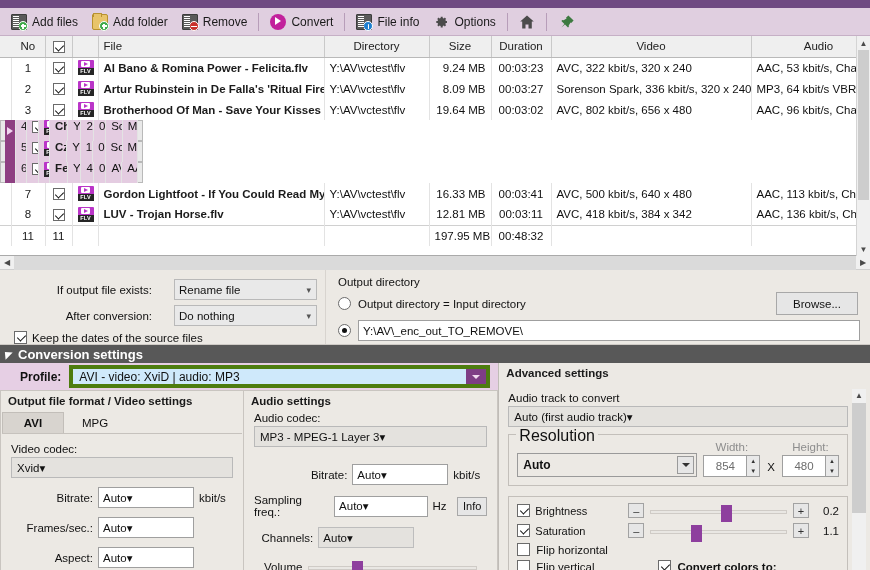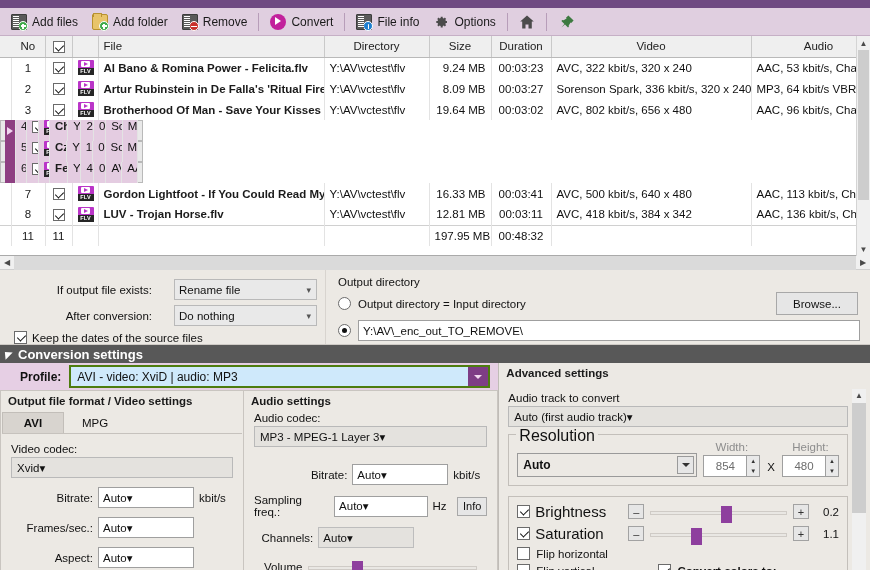--- a/index.html
+++ b/index.html
@@ -140,21 +140,21 @@
   .tri-up { width:0;height:0; border-left:5px solid transparent; border-bottom:6px solid #fff;
       border-right:5px solid transparent; transform:rotate(-45deg); }
 
   
   .bottom { display:flex; height:212px; }
   .bleft { width:500px; background:#e6cfe4; display:flex; flex-direction:column; }
   .bright { flex:1; background:#ece9e4; border-left:1px solid #c0bcb7; position:relative; }
 
   .profrow { display:flex; align-items:center; height:34px; padding:0 8px 0 20px; gap:8px; }
   .profrow .lbl { font-weight:bold; font-size:12px; }
-  .profbox { flex:1; height:23px; background:#cfe9fb; border:2px solid #4d7c0f;
+  .profbox { flex:1; height:23px; background:#cfe9fb; border:4px solid #4d7c0f;
       display:flex; align-items:center; padding:0 6px; font-size:12px; position:relative; }
   .profbox .arrowbtn { position:absolute; right:0; top:0; bottom:0; width:20px; background:#7e3d85;
       display:flex; align-items:center; justify-content:center; }
   .profbox .arrowbtn i { width:0;height:0;border-left:4px solid transparent;border-right:4px solid transparent;
       border-top:4px solid #f1d9ef; display:block; }
 
   .panels { flex:1; display:flex; }
   .panel { background:#ece9e4; border:1px solid #c9c5c0; margin:0; }
   .pvideo { width:244px; }
   .paudio { flex:1; border-left:none; }
@@ -194,21 +194,21 @@
   .dimlbl { font-size:11.5px; color:#8d8d8d; margin-bottom:2px; }
   .spin { display:flex; }
   .spin .box { width:44px; height:22px; background:#fff; border:1px solid #9f9f9f;
       display:flex; align-items:center; justify-content:center; font-size:11.5px; color:#6d6d6d; }
   .spin .updn { width:13px; height:22px; border:1px solid #9f9f9f; border-left:none; background:#e9e9e9;
       display:flex; flex-direction:column; }
   .spin .updn span { flex:1; display:flex; align-items:center; justify-content:center; font-size:6px; color:#333; }
   .xsep { font-size:11.5px; padding:0 1px 4px; }
 
   .slrow { display:flex; align-items:center; gap:6px; margin-bottom:5px; }
-  .slrow .cklbl { display:flex; align-items:center; gap:5px; width:105px; font-size:15px; }
+  .slrow .cklbl { display:flex; align-items:center; gap:5px; width:105px; font-size:11px; }
   .pm { width:16px; height:15px; background:#e6e6e6; border:1px solid #a2a2a2;
       display:flex; align-items:center; justify-content:center; font-size:11px; color:#333; }
   .track2 { flex:1; height:14px; position:relative; }
   .track2:before { content:""; position:absolute; left:0; right:0; top:6px; height:2px;
       background:#e9e7e3; border:1px solid #cfcbc6; }
   .thumb2 { position:absolute; top:1px; width:11px; height:17px; background:#8e3f9e; }
   .slval { width:24px; font-size:11.5px; text-align:right; }
   .ckrow { display:flex; align-items:center; gap:6px; margin-bottom:4px; font-size:11.5px; }
   .cksq { width:13px; height:13px; border:1px solid #6b6b6b; background:#fff; position:relative; flex:none; }
   .cksq.on:after { content:""; position:absolute; left:3.6px; top:1px; width:4px; height:7px;

